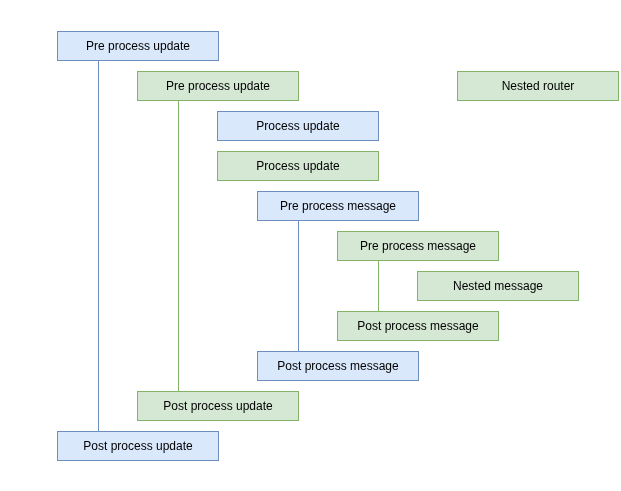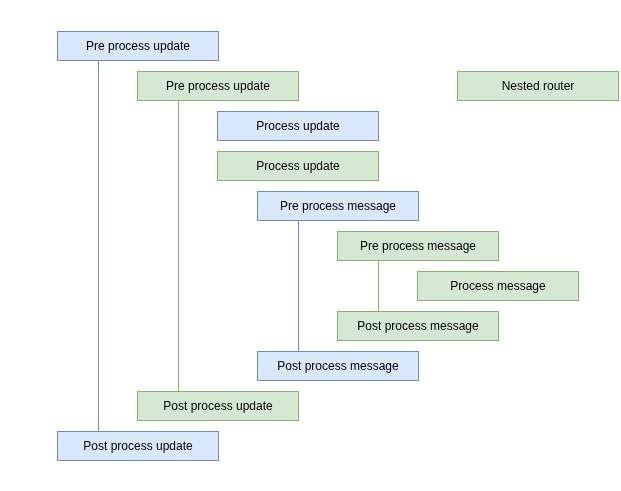--- a/index.html
+++ b/index.html
@@ -74,21 +74,21 @@
     <div class="node green" style="left: 189px; top: 151px; width: 162px; height: 30px;">
       <span>Process update</span>
     </div>
     <div class="node blue" style="left: 229px; top: 191px; width: 162px; height: 30px;">
       <span>Pre process message</span>
     </div>
     <div class="node green" style="left: 309px; top: 231px; width: 162px; height: 30px;">
       <span>Pre process message</span>
     </div>
     <div class="node green" style="left: 389px; top: 271px; width: 162px; height: 30px;">
-      <span>Process message</span>
+      <span>Nested message</span>
     </div>
     <div class="node green" style="left: 309px; top: 311px; width: 162px; height: 30px;">
       <span>Post process message</span>
     </div>
     <div class="node blue" style="left: 229px; top: 351px; width: 162px; height: 30px;">
       <span>Post process message</span>
     </div>
     <div class="node green" style="left: 109px; top: 391px; width: 162px; height: 30px;">
       <span>Post process update</span>
     </div>

